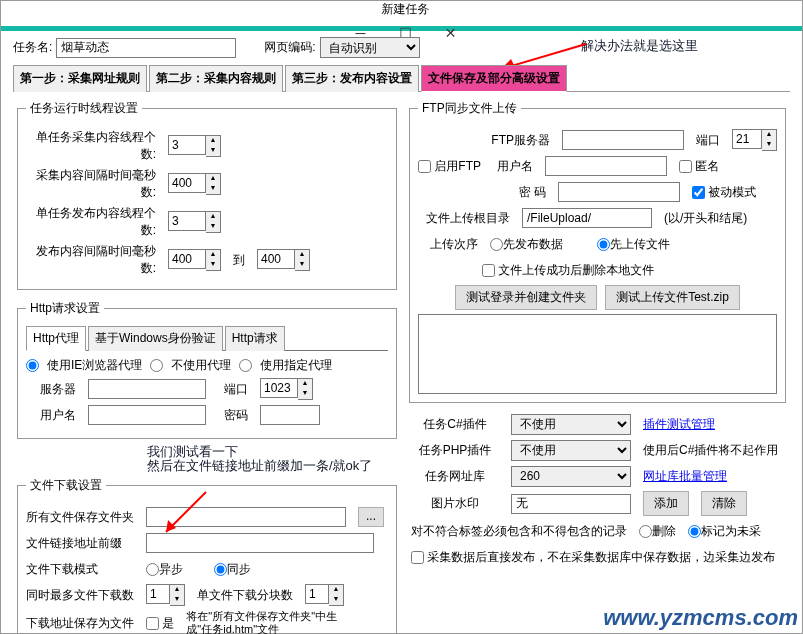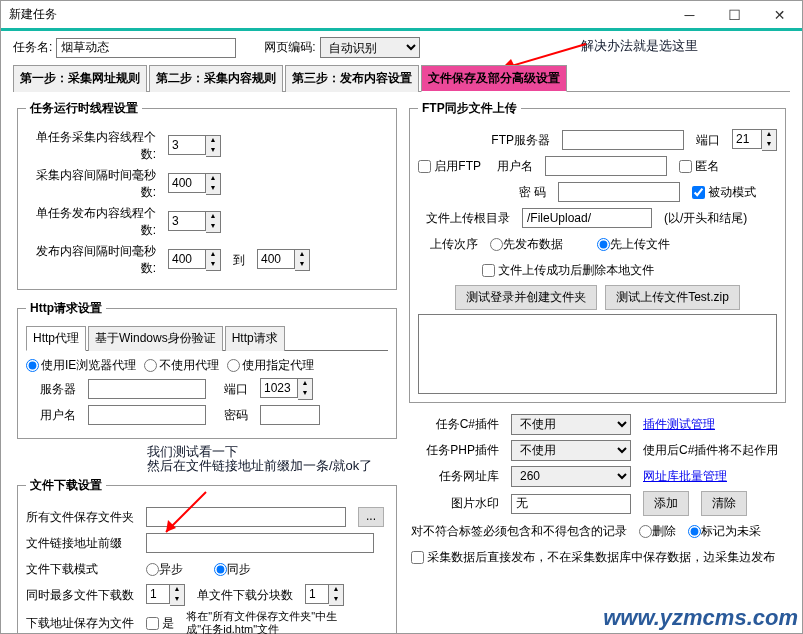--- a/index.html
+++ b/index.html
@@ -1,50 +1,50 @@
 <!DOCTYPE html>
 <html><head>
 <meta charset="utf-8">
 <style>
 * { box-sizing: border-box; margin: 0; padding: 0; }
 body { font-family: "Microsoft YaHei", SimSun, sans-serif; font-size: 12px; background: #f0f0f0; width: 803px; height: 634px; position: relative; overflow: hidden; }
 .window { width: 803px; height: 634px; background: #fff; border: 1px solid #999; position: relative; }
-.titlebar { height: 30px; background: #fff; display: flex; align-items: center; padding-left: 8px; border-bottom: 3px solid #14b8a6; }
+.titlebar { height: 30px; background: #fff; display: flex; align-items: center; padding-left: 8px; border-bottom: 5px solid #14b8a6; flex-direction: column; }
 .titlebar-text { flex: 1; font-size: 12px; }
 .titlebar-btns { display: flex; }
 .titlebar-btn { width: 45px; height: 30px; display: flex; align-items: center; justify-content: center; font-size: 14px; color: #333; }
 .row1 { padding: 6px 12px; display: flex; align-items: center; gap: 4px; }
 .label { font-size: 12px; }
 .input-text { border: 1px solid #7a7a7a; height: 20px; padding: 0 4px; font-size: 12px; }
 select.input-text { height: 21px; background: #efefef; }
 .tabs { display: flex; margin: 0 12px; border-bottom: 1px solid #999; }
 .tab { padding: 4px 6px; border: 1px solid #999; border-bottom: none; background: #f0f0f0; margin-right: 2px; font-size: 12px; cursor: pointer; position: relative; top: 1px; font-weight: bold; }
 .tab.active { background: #ec4899; border-bottom: 1px solid #fff; }
 .content { padding: 8px 16px; display: flex; gap: 12px; }
 .col-left { width: 380px; }
 .col-right { flex: 1; }
 fieldset { border: 1px solid #999; padding: 8px; margin-bottom: 10px; font-size: 12px; }
-legend { padding: 0 4px; font-size: 12px; font-weight: bold; }
+legend { padding: 0 4px; font-size: 12px; }
 .field-row { display: flex; align-items: center; margin: 4px 0; gap: 12px; min-height: 22px; }
 .field-label { width: 130px; text-align: right; }
 .spinner { display: inline-flex; }
 .spinner input { width: 38px; height: 20px; border: 1px solid #7a7a7a; padding: 0 3px; font-size: 12px; }
 .spinner-btns { display: flex; flex-direction: column; border: 1px solid #7a7a7a; border-left: none; }
 .spinner-btn { width: 14px; height: 10px; font-size: 7px; line-height: 8px; text-align: center; background: #efefef; cursor: pointer; }
 .subtabs { display: flex; border-bottom: 1px solid #737373; margin-bottom: 6px; }
 .subtab { padding: 3px 6px; border: 1px solid #999; border-bottom: none; background: #f0f0f0; margin-right: 2px; font-size: 12px; cursor: pointer; position: relative; top: 1px; }
 .subtab.active { background: #fff; border-bottom: 1px solid #fff; }
 .radio-row { display: flex; align-items: center; gap: 2px; margin: 4px 0; }
-.radio-row label { display: flex; align-items: center; gap: 2px; margin-right: 6px; }
+.radio-row label { display: flex; align-items: center; gap: 8px; margin-right: 6px; }
 .btn { background: #e1e1e1; border: 1px solid #adadad; padding: 3px 10px; font-size: 12px; cursor: pointer; }
 .link { color: #0000ee; text-decoration: underline; cursor: pointer; }
 .textbox-area { width: 100%; height: 80px; border: 1px solid #7a7a7a; }
 .annotation-red { color: #0f172a; font-size: 13px; position: absolute; }
 .arrow-svg { position: absolute; pointer-events: none; }
-.sep-label { width: 88px; text-align: right; display: inline-block; }
+.sep-label { width: 88px; text-align: center; display: inline-block; }
 .watermark { position: absolute; bottom: 2px; right: 4px; font-size: 22px; font-weight: bold; font-style: italic; color: #2a5a9a; text-shadow: 1px 1px 2px #fff, -1px -1px 2px #fff; }
 .browse-btn { width: 26px; height: 20px; background: #e1e1e1; border: 1px solid #adadad; text-align: center; cursor: pointer; line-height: 16px; }
 input[type=checkbox], input[type=radio] { margin: 0; vertical-align: middle; }
 </style>
 </head>
 <body>
 
 <div class="window">
   <div class="titlebar">
     <span class="titlebar-text">新建任务</span>

